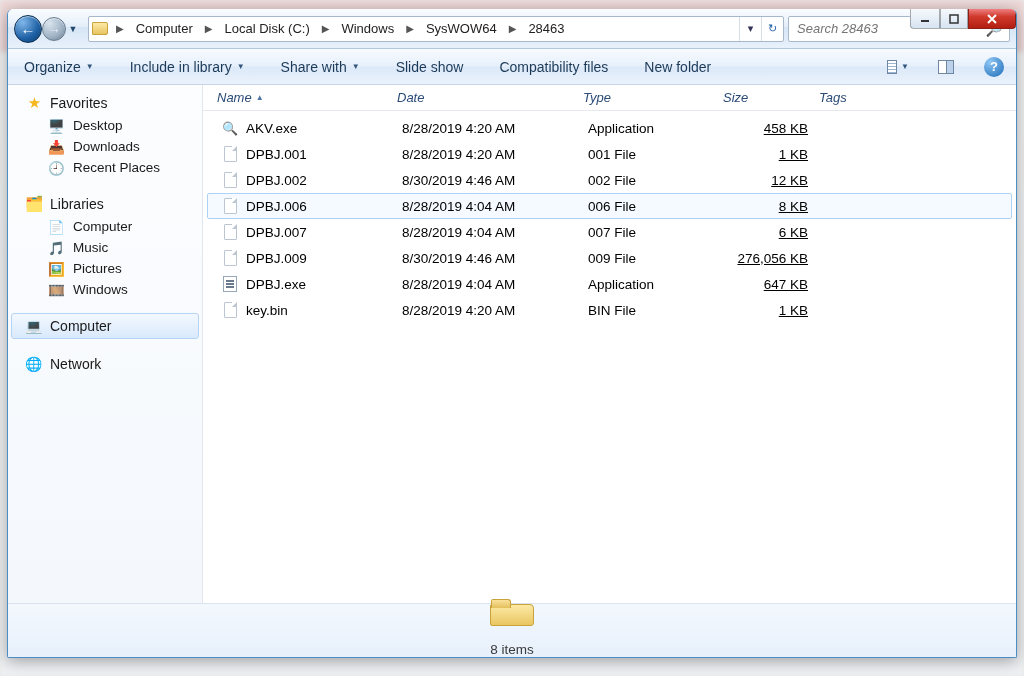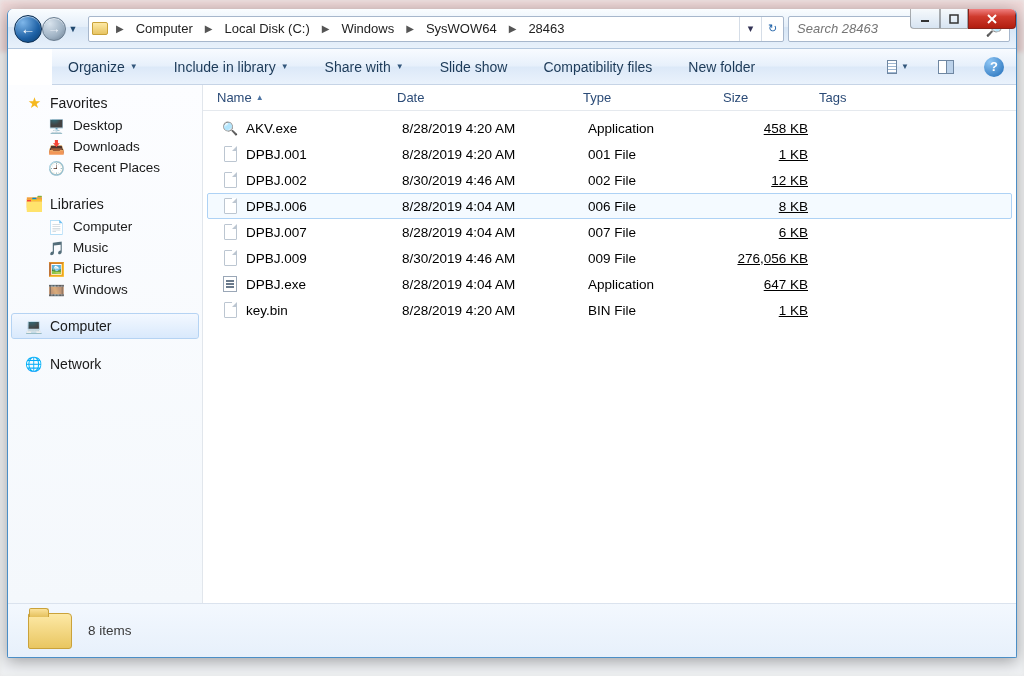--- a/index.html
+++ b/index.html
@@ -99,21 +99,21 @@
   .search input { border:none; outline:none; font-size:13px; color:#777; font-style:italic; width:180px; background:transparent;}
   .mag { color:#2e68a5; font-size:14px; transform: scaleX(-1);}
 
   .toolbar {
     height: 36px;
     background: linear-gradient(#f8fbff,#e7f0fb 48%,#dce9f8 52%,#eaf2fc);
     border-bottom:1px solid #c6d4e6;
     display:flex; align-items:center;
     padding: 0 10px;
     gap: 24px;
-    font-size:14px; color:#1c3a58;margin-left:44px;
+    font-size:14px; color:#1c3a58;
   }
   .tbtn { display:flex; align-items:center; gap:5px; padding:3px 6px; border-radius:3px;}
   .tbtn .dd{ font-size:8px; color:#33577c;}
   .toolbar .spacer{ flex:1; }
   .tool-ic { width:24px; height:22px; display:flex; align-items:center; justify-content:center; border:1px solid transparent; border-radius:2px;}
   .help-ic { width:20px; height:20px; border-radius:50%; background:radial-gradient(circle at 30% 25%, #8fc6f4,#1d6bb8); color:#fff; font-weight:bold; display:flex; align-items:center; justify-content:center; font-size:13px;}
 
   .body { flex:1; display:flex; overflow:hidden; background:#fff;}
   .side {
     width:195px; border-right:1px solid #e1e6ec;
@@ -135,21 +135,21 @@
     flex:1; display:flex; flex-direction:column;
     font-size:13.5px;
   }
   .cols {
     height:26px; display:flex; align-items:center;
     border-bottom:1px solid #e5e9ee;
     color:#2b4b77; font-size:13px;
     padding-left:6px;
     user-select:none;
   }
-  .cols .c { padding:0 8px; border-right:1px solid transparent; display:flex; align-items:center; height:100%; gap:4px;}
+  .cols .c { padding:0 8px; border-right:1px solid transparent; display:flex; align-items:center; height:100%; gap:4px;font-style:italic;}
   .cols .c .sort{ font-size:8px; color:#4d74a3;}
   .c-name{ width:180px;}
   .c-date{ width:186px;}
   .c-type{ width:140px;}
   .c-size{ width:96px; justify-content:flex-start;}
   .c-tags{ width:130px;}
 
   .rows { flex:1; overflow:auto; padding-top:4px;}
   .row {
     height:26px; display:flex; align-items:center;
@@ -162,22 +162,22 @@
   .file-ic{ width:16px; height:16px; display:flex; align-items:center; justify-content:center;}
   .ic-blank{ width:13px; height:16px; background:#fff; border:1px solid #bcc6d1; border-radius:1px; position:relative;}
   .ic-blank::after{ content:""; position:absolute; right:-1px; top:-1px; width:5px; height:5px; background:linear-gradient(135deg,#fff 48%,#bcc6d1 52%);}
   .ic-mag{ font-size:13px; color:#2e68a5;}
   .ic-exe{ width:14px;height:16px;background:#fff;border:1px solid #9aa7b7;position:relative;}
   .ic-exe::before{content:"";position:absolute;left:2px;top:3px;width:8px;height:2px;background:#6a7a8c;box-shadow:0 3px #6a7a8c,0 6px #6a7a8c;}
 
   .status {
     height:54px; border-top:1px solid #dbe3ee;
     background: linear-gradient(#f3f8fe,#e7f0fb);
-    display:flex; align-items:center; gap:16px; padding:0 20px;
-    font-size:13.5px; color:#3a3a3a;
+    display:flex; align-items:center; gap:16px; padding:0 8px;
+    font-size:13.5px; color:#3a3a3a;flex-direction:column;
   }
   .big-folder {
     width:44px; height:36px;
     background:linear-gradient(#fde9a6,#e9c661);
     border:1px solid #caa23a; border-radius:2px 4px 3px 2px;
     position:relative;
   }
   .big-folder::before{ content:""; position:absolute; left:0; top:-6px; width:18px; height:8px; background:linear-gradient(#fbe29a,#e4c05c); border:1px solid #caa23a; border-bottom:none; border-radius:2px 3px 0 0;}
 
   .pane-ic{

